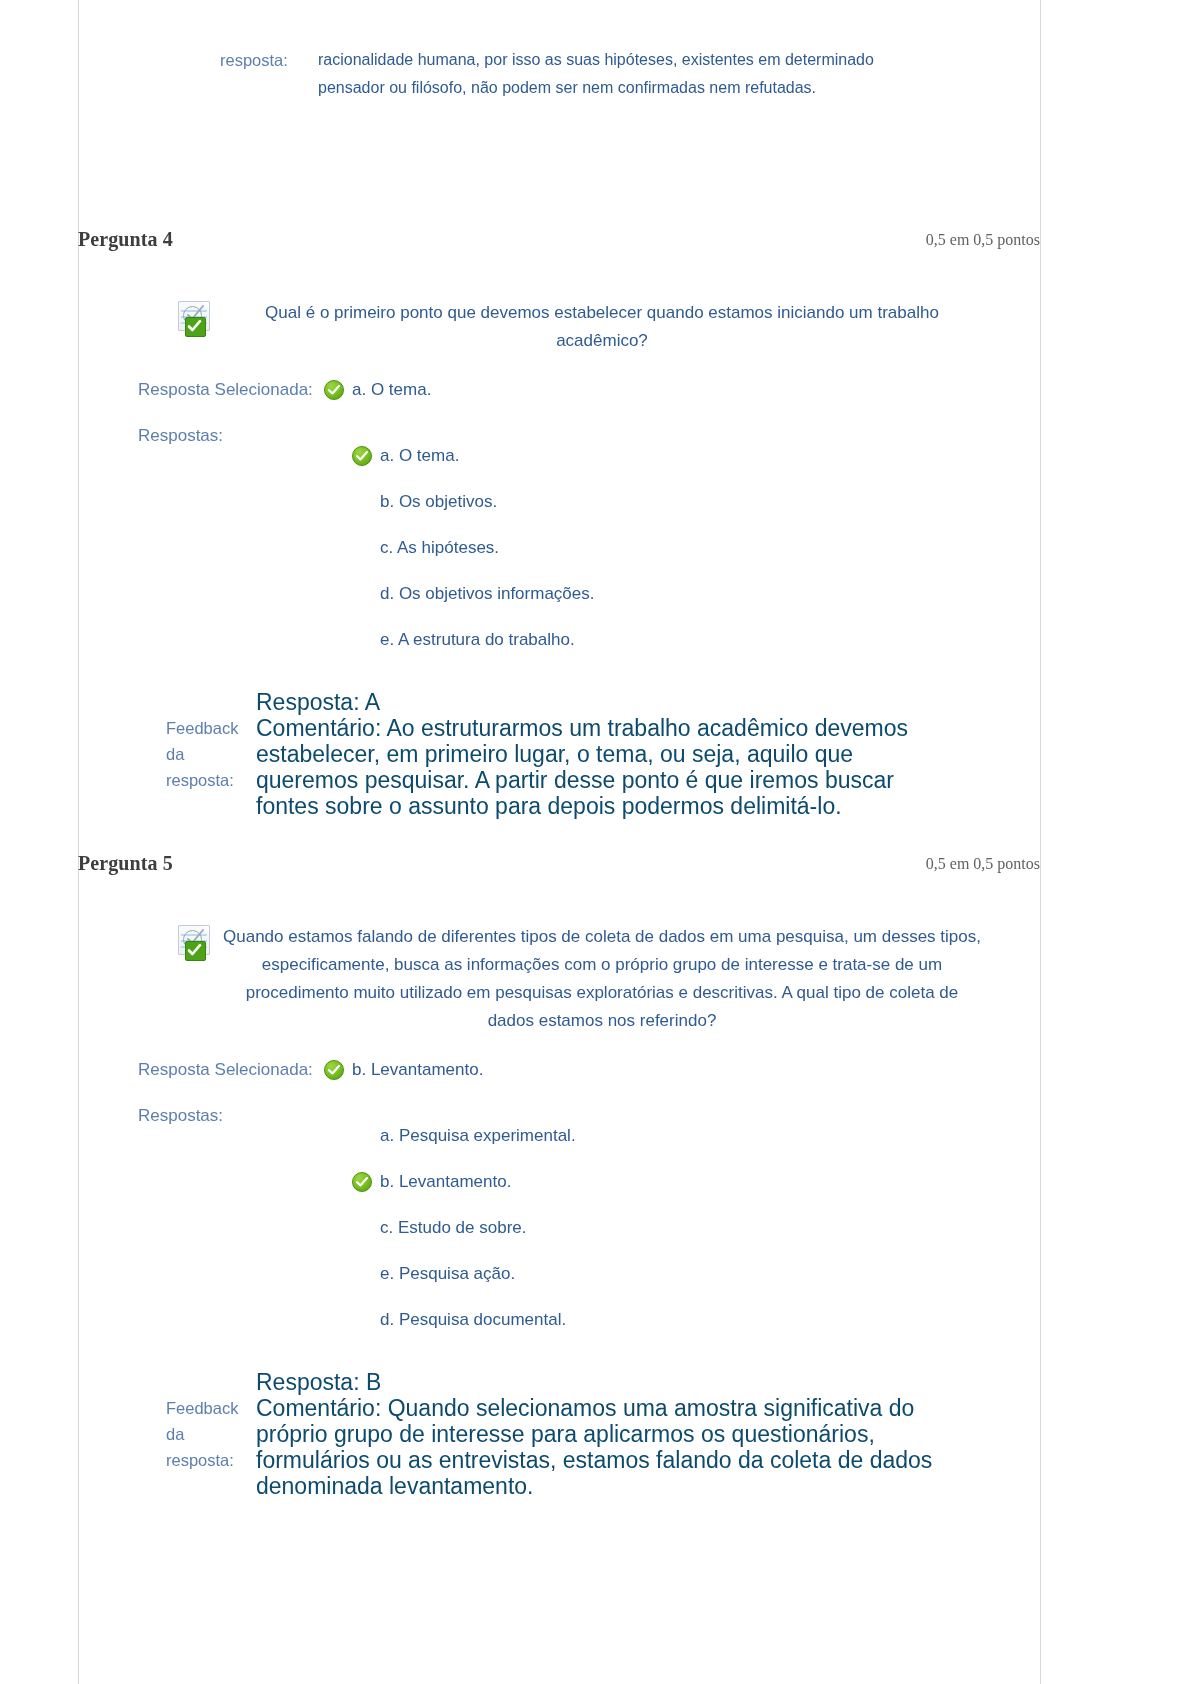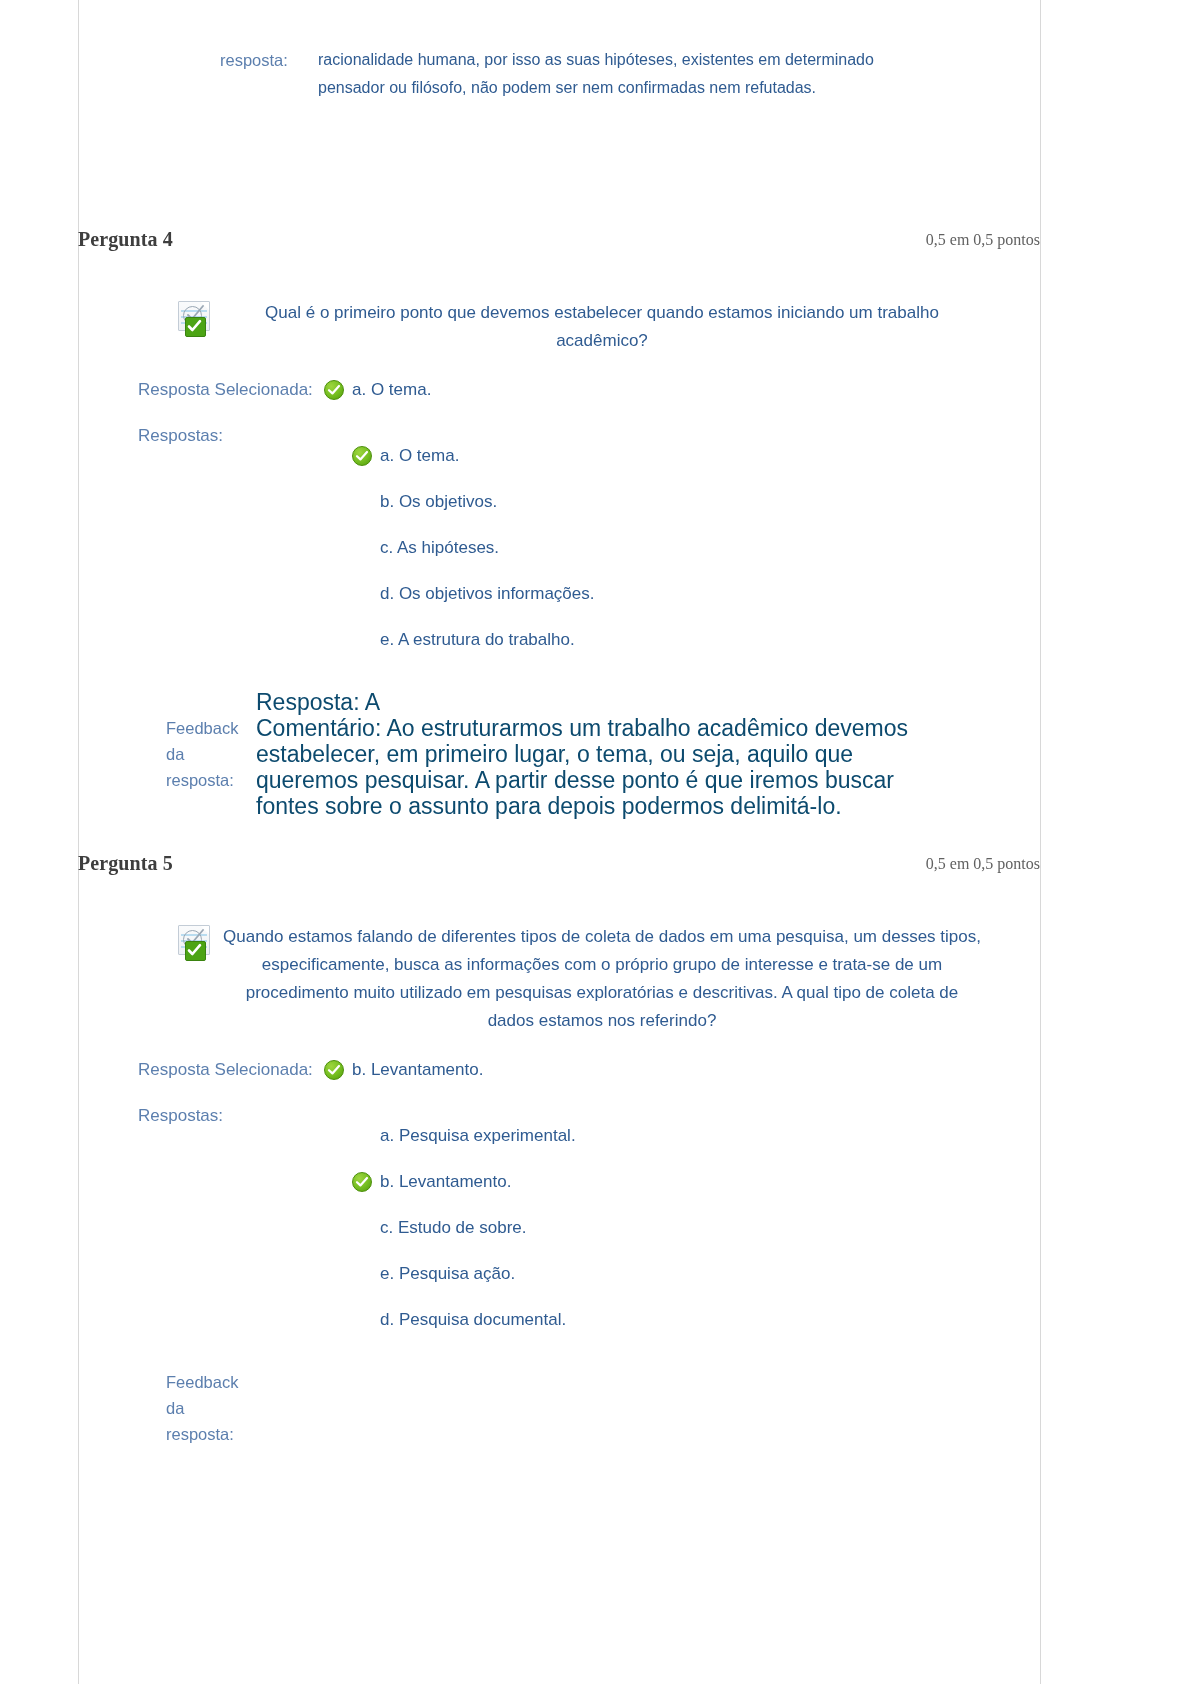--- a/index.html
+++ b/index.html
@@ -405,18 +405,22 @@
           <span>d. Pesquisa documental.</span>
         </div>
       </div>
 
       <div class="fbrow">
         <div class="fb-label">
           <div>Feedback</div>
           <div>da</div>
           <div>resposta:</div>
         </div>
+        <div class="fb-body">
+          <p>Resposta: B</p>
+          <p>Comentário: Quando selecionamos uma amostra significativa do próprio grupo de interesse para aplicarmos os questionários, formulários ou as entrevistas, estamos falando da coleta de dados denominada levantamento.</p>
+        </div>
       </div>
 
     </div>
   </div>
 
 </div>
 
 </body></html>

